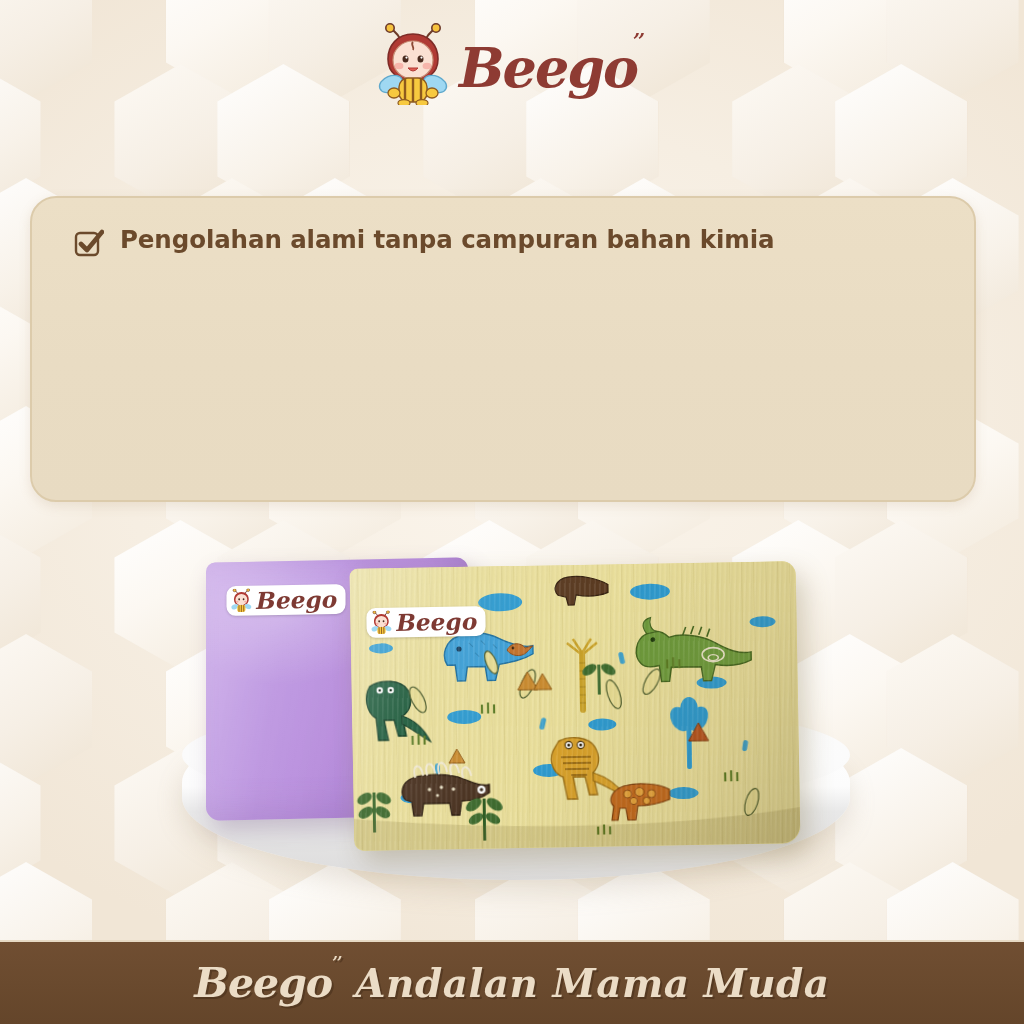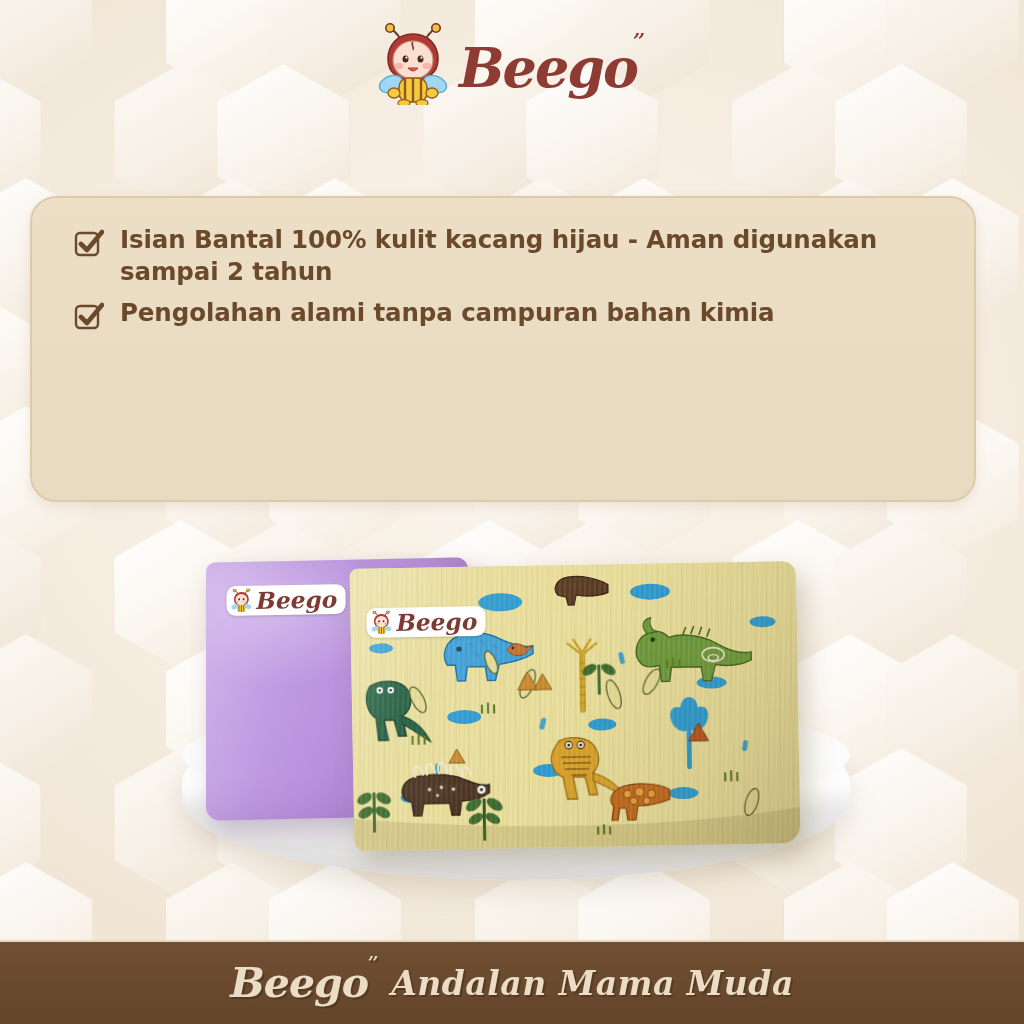--- a/index.html
+++ b/index.html
@@ -174,21 +174,21 @@
     position:absolute; left:0; bottom:0;
     width:1024px; height:84px;
     background:linear-gradient(180deg,#704E32 0%,#6A4A2E 50%,#64452A 100%);
     display:flex; align-items:center; justify-content:center;
     gap:14px; z-index:10;
     border-top:2px solid #E6D9C4;
   }
   .footer-text {
     font-family:"DejaVu Serif","Liberation Serif",serif;
     font-style:italic; font-weight:bold;
-    font-size:33px; color:#EBDCC6;
+    font-size:39px; color:#EBDCC6;
     letter-spacing:0.5px;
     text-shadow: 2px 2px 0 rgba(70,46,26,0.55);
   }
   .footer-logo {
     font-family:"DejaVu Serif","Liberation Serif",serif;
     font-style:italic; font-weight:bold;
     font-size:41px; color:#EBDCC6;
     letter-spacing:-1px;
     text-shadow: 2px 2px 0 rgba(70,46,26,0.55);
   }
@@ -306,27 +306,20 @@
   </div>
 
 
   <div class="card">
     <ul class="blist" id="blist">
         <li class="bitem">
           <svg class="chk" viewBox="0 0 30 30">
             <rect x="2" y="4" width="22" height="22" rx="4" fill="none" stroke="#6B4A2C" stroke-width="2.4"></rect>
             <path d="M7 15 L13 21 L28 3" fill="none" stroke="#6B4A2C" stroke-width="4.6" stroke-linecap="round" stroke-linejoin="round"></path>
           </svg>
-          <span class="btext">Isian Bantal 100% kulit kacang hijau - Aman digunakan sampai 2 tahun</span>
-        </li>
-        <li class="bitem">
-          <svg class="chk" viewBox="0 0 30 30">
-            <rect x="2" y="4" width="22" height="22" rx="4" fill="none" stroke="#6B4A2C" stroke-width="2.4"></rect>
-            <path d="M7 15 L13 21 L28 3" fill="none" stroke="#6B4A2C" stroke-width="4.6" stroke-linecap="round" stroke-linejoin="round"></path>
-          </svg>
           <span class="btext">Pengolahan alami tanpa campuran bahan kimia</span>
         </li>
       </ul>
   </div>
 
   <div class="podium"></div>
   <div class="podium-top"></div>
 
   <div class="pillow-purple"></div>
 

